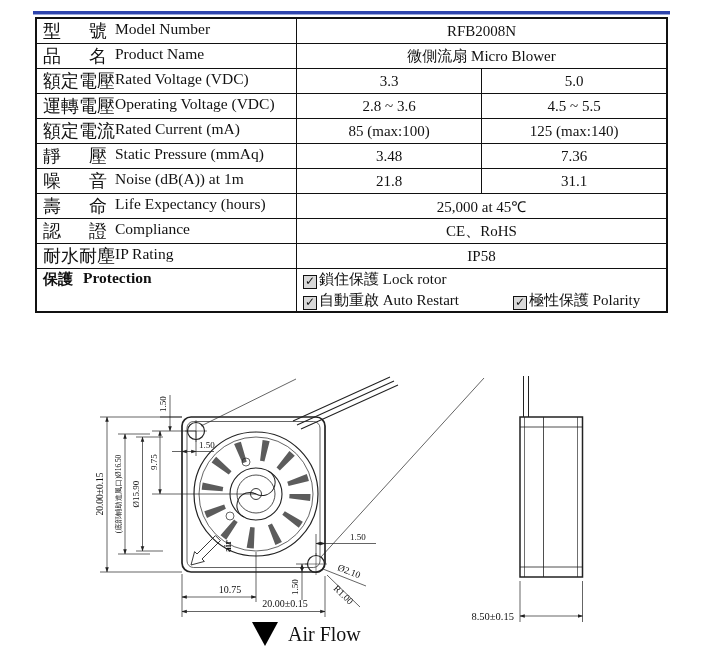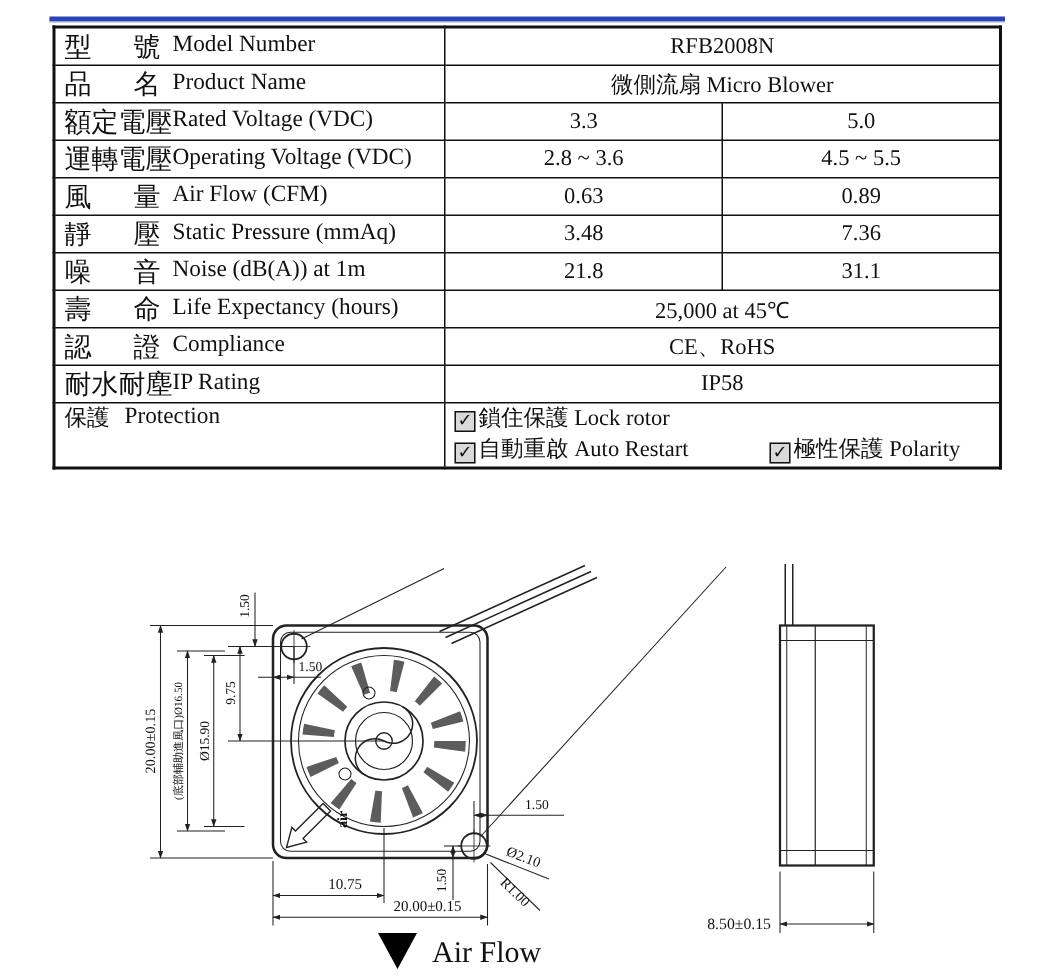--- a/index.html
+++ b/index.html
@@ -11,21 +11,21 @@
              border-collapse:collapse;table-layout:fixed;}
   table.spec td{border:1.4px solid #111;font-size:15px;padding:0 6px;
                 height:24px;overflow:hidden;white-space:nowrap;}
   table.spec{border:2px solid #111;}
   td.lbl{width:247px;}
   .zh{display:inline-block;width:64px;text-align:justify;text-align-last:justify;
       font-size:18px;vertical-align:middle;}
   .zh2{display:inline-block;font-size:15px;vertical-align:middle;margin-right:10px;}
   .en{font-size:15.5px;margin-left:8px;margin-top:20px;}
   td.val{text-align:center;font-size:15px;font-family:Liberation Serif, serif;}
-  td.prot{height:46px;vertical-align:top;padding-top:3px;}
+  td.prot{height:46px;vertical-align:top;padding-top:3px;font-weight:bold;}
   td.protval{height:46px;vertical-align:top;padding:2px 4px;margin-top:45px;}
   .cbline{height:21px;line-height:21px;font-size:15px;white-space:nowrap;}
   .cb{display:inline-block;width:12px;height:12px;border:1.6px solid #111;
       background:#d9d9d9;font-size:12px;line-height:11px;text-align:center;
       font-weight:bold;margin-right:2px;vertical-align:-1px;
       font-family:"DejaVu Sans",sans-serif;}
   .cbitem2{margin-left:38px;padding-left:16px;}
   svg text{font-family:"Liberation Serif","DejaVu Serif",serif;fill:#111;}
 </style>
 </head>
@@ -47,23 +47,23 @@
         <td class="lbl"><span class="zh">額定電壓</span><span class="en">Rated Voltage (VDC)</span></td>
         <td class="val">3.3</td>
         <td class="val">5.0</td>
       </tr>
       <tr>
         <td class="lbl"><span class="zh">運轉電壓</span><span class="en">Operating Voltage (VDC)</span></td>
         <td class="val">2.8 ~ 3.6</td>
         <td class="val">4.5 ~ 5.5</td>
       </tr>
       <tr>
-        <td class="lbl"><span class="zh">風 量</span><span class="en">Air Flow (CFM)</span></td>
-        <td class="val">0.63</td>
-        <td class="val">0.89</td>
+        <td class="lbl"><span class="zh">額定電流</span><span class="en">Rated Current (mA)</span></td>
+        <td class="val">85 (max:100)</td>
+        <td class="val">125 (max:140)</td>
       </tr>
       <tr>
         <td class="lbl"><span class="zh">靜 壓</span><span class="en">Static Pressure (mmAq)</span></td>
         <td class="val">3.48</td>
         <td class="val">7.36</td>
       </tr>
       <tr>
         <td class="lbl"><span class="zh">噪 音</span><span class="en">Noise (dB(A)) at 1m</span></td>
         <td class="val">21.8</td>
         <td class="val">31.1</td>

